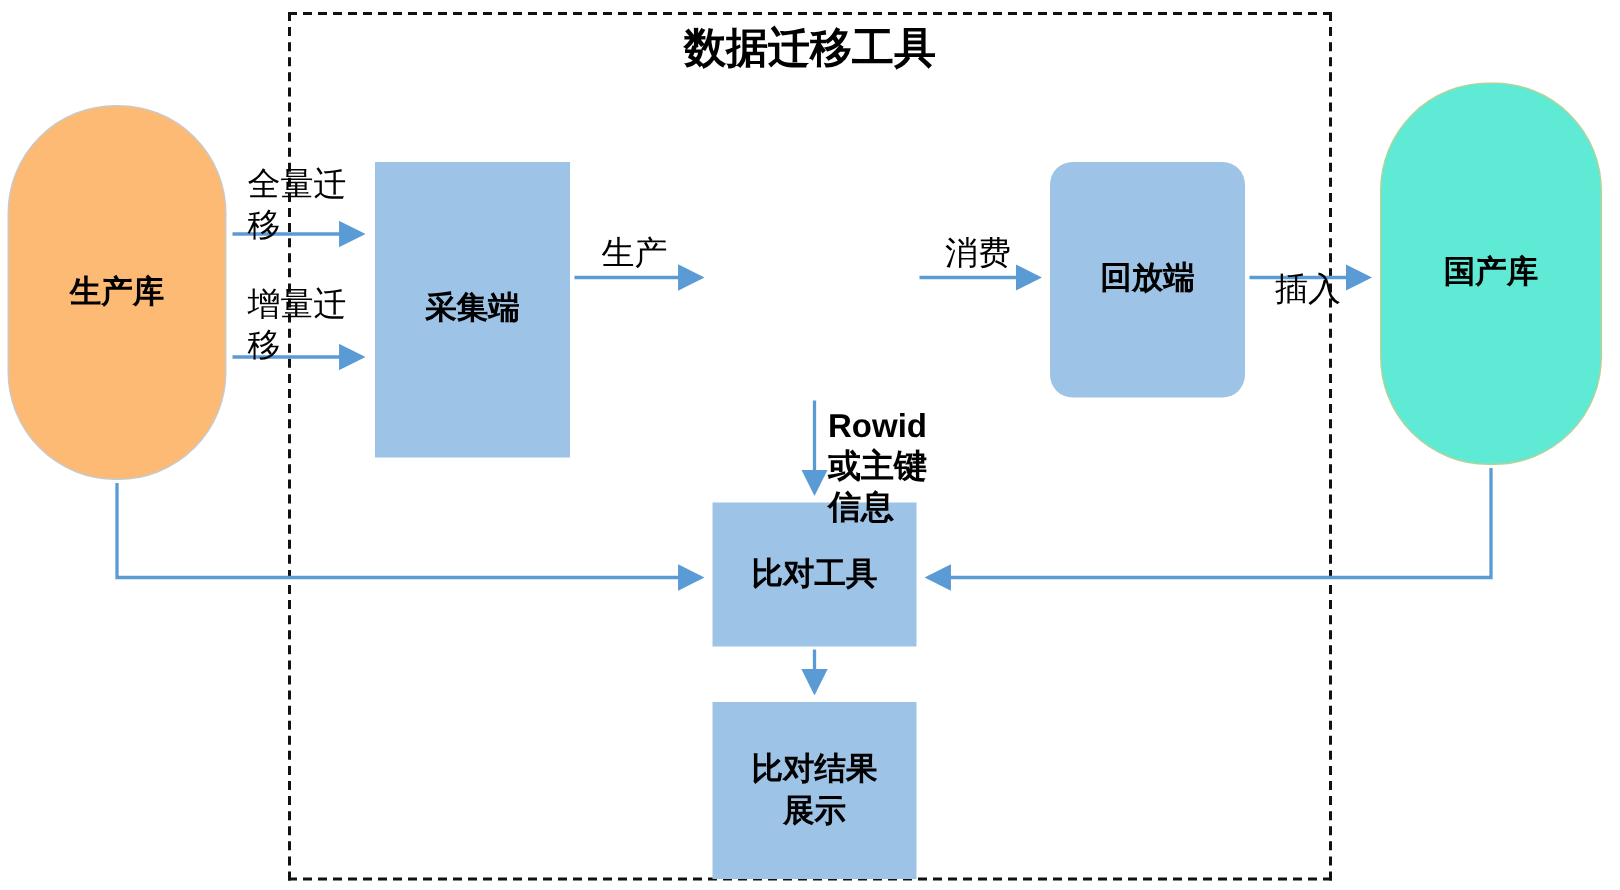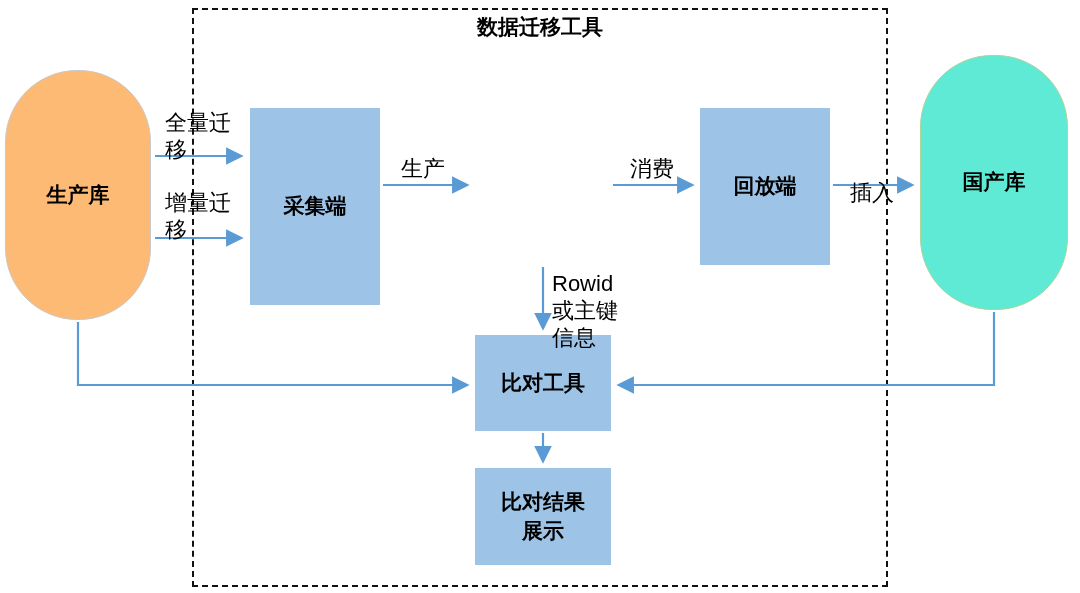--- a/index.html
+++ b/index.html
@@ -28,21 +28,21 @@
     width: 696px; height: 579px;
     border: 2px dashed #111111;
     z-index: 0;
   }
 
   .title {
     position: absolute;
     left: 192px; top: 13px;
     width: 696px;
     text-align: center;
-    font-size: 21px;
+    font-size: 28px;
     font-weight: bold;
     z-index: 1;
   }
 
   .node {
     position: absolute;
     display: flex;
     align-items: center;
     justify-content: center;
     text-align: center;
@@ -54,37 +54,37 @@
   }
 
   .box { background: #9DC3E6; }
 
   .cyl { border-radius: 72px; }
   .src { left: 5px;   top: 70px; width: 146px; height: 250px; background: #fdba74; border: 1px solid #C9C9C9; }
   .tgt { left: 920px; top: 55px; width: 148px; height: 255px; background: #5eead4; border: 1px solid #AFD49C; }
 
   .collector { left: 250px; top: 108px; width: 130px; height: 197px; }
   .queue     { left: 475px; top: 108px; width: 136px; height: 157px; }
-  .replayer  { left: 700px; top: 108px; width: 130px; height: 157px; }
+  .replayer  { left: 700px; top: 108px; width: 130px; height: 157px; border-radius: 15px; }
   .compare   { left: 475px; top: 335px; width: 136px; height: 96px; }
-  .result    { left: 475px; top: 468px; width: 136px; height: 97px; }
+  .result    { left: 475px; top: 468px; width: 136px; height: 118px; }
 
   .edge-label {
     position: absolute;
     font-size: 22px;
     line-height: 1.22;
     white-space: pre-line;
     z-index: 3;
   }
   .lbl-full  { left: 165px; top: 110px; }
   .lbl-incr  { left: 165px; top: 192px; font-family: Liberation Mono, monospace; }
   .lbl-prod  { left: 401px; top: 156px; }
   .lbl-cons  { left: 630px; top: 156px; }
   .lbl-ins   { left: 850px; top: 156px; margin-top: 24px; }
-  .lbl-rowid { left: 552px; top: 271px; }
+  .lbl-rowid { left: 552px; top: 271px; font-weight: bold; }
 </style>
 </head>
 <body>
 
 <div class="canvas">
 
   <div class="boundary"></div>
 
   <div class="title">数据迁移工具</div>
 

